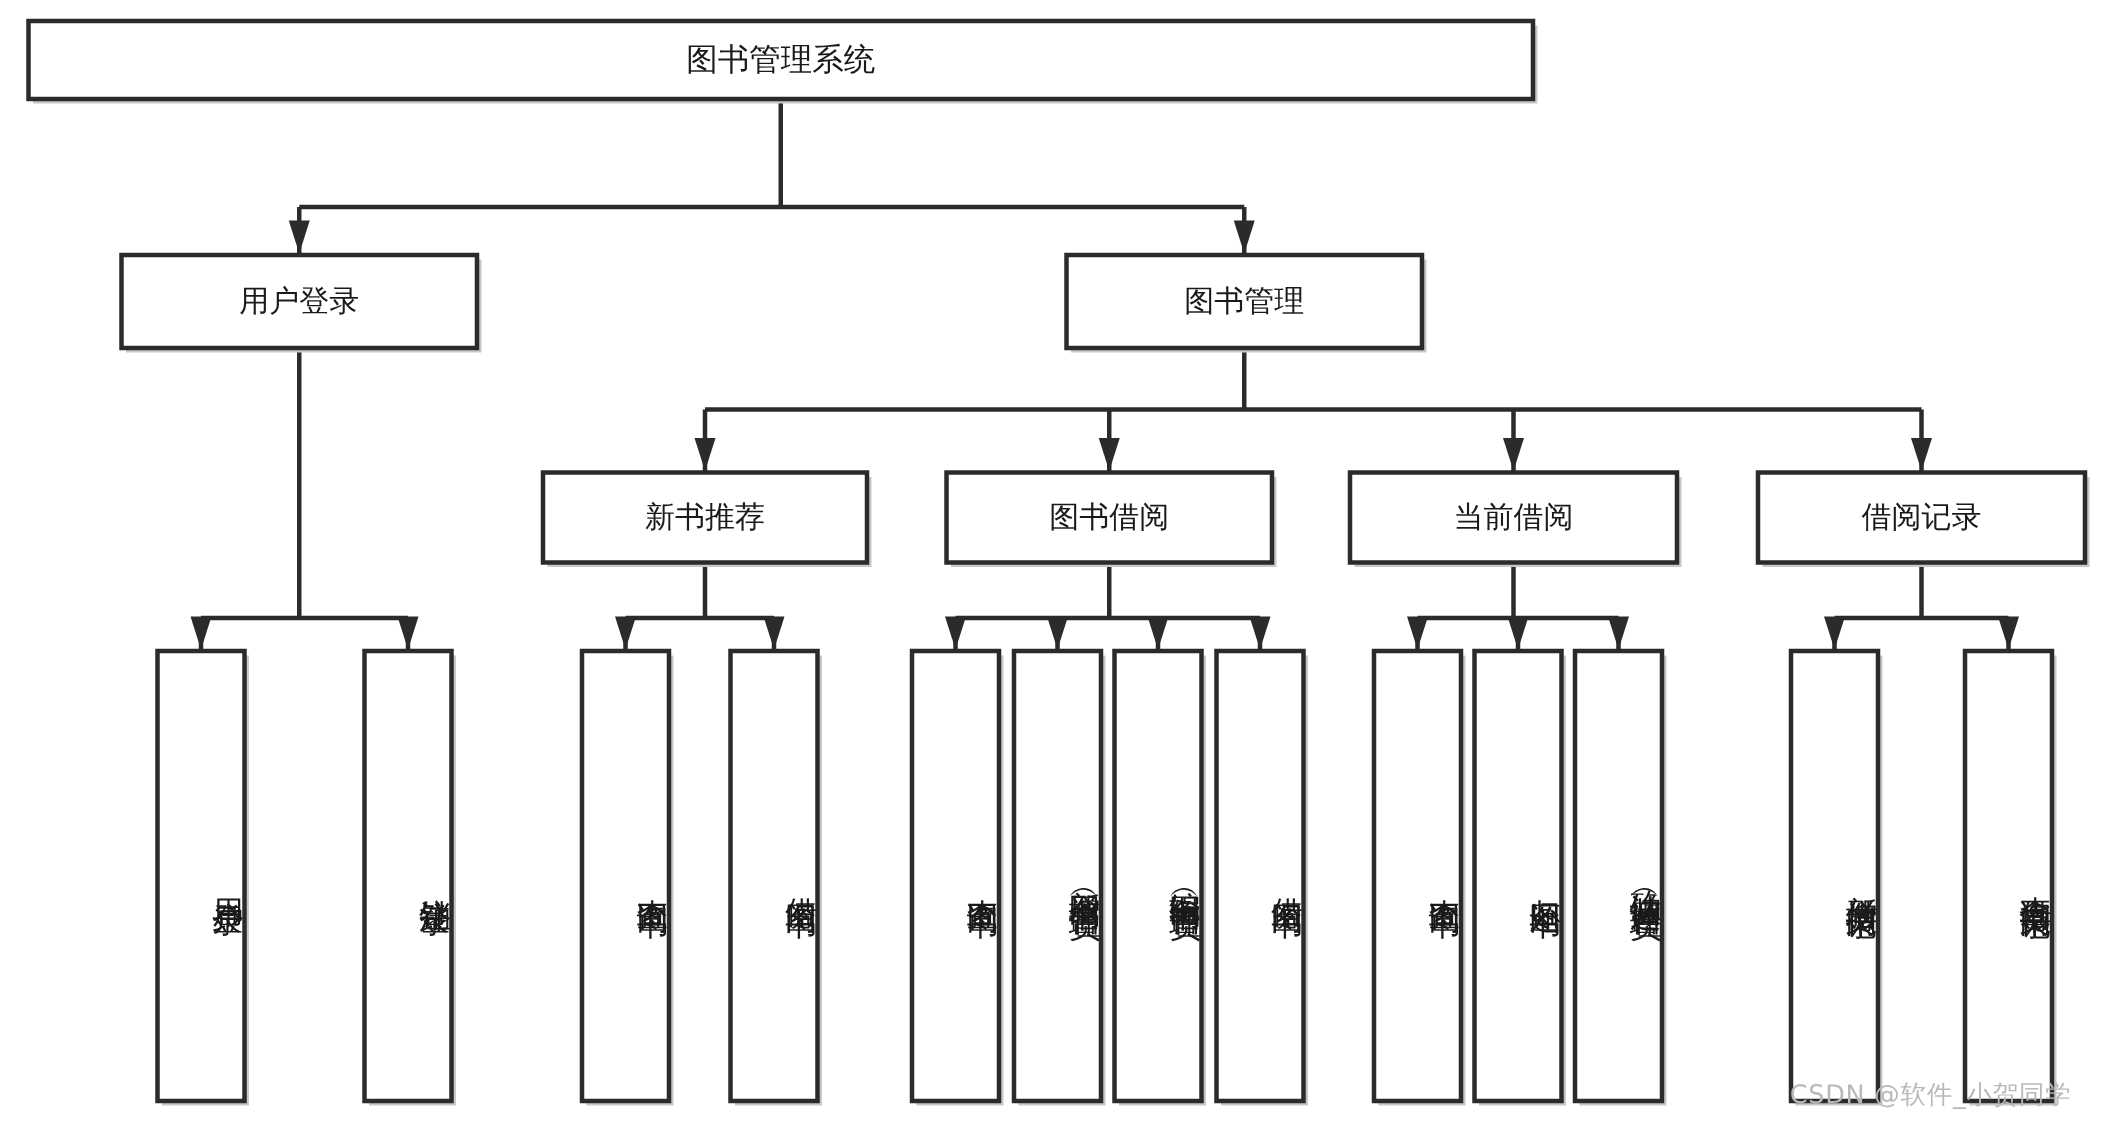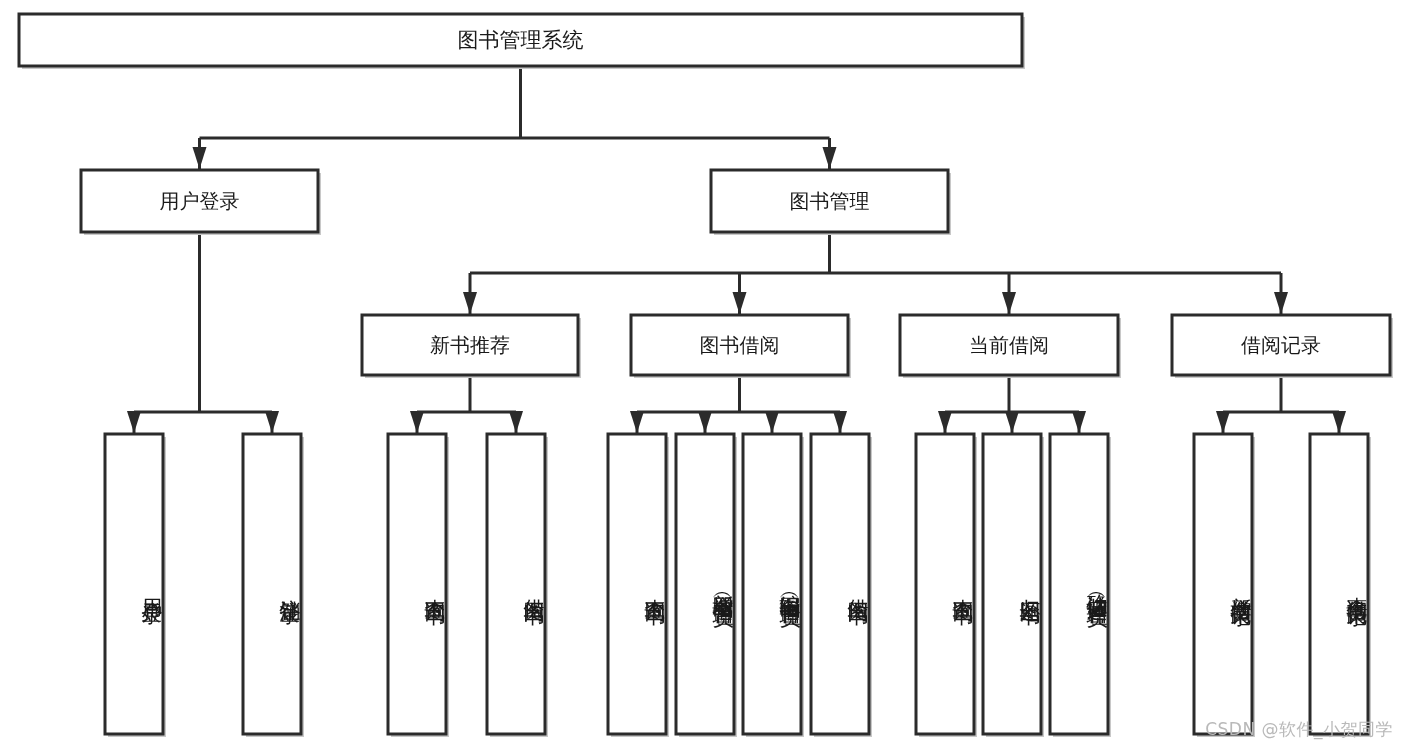--- a/index.html
+++ b/index.html
@@ -67,21 +67,21 @@
     font-size: 21px;
     line-height: 1.06;
     letter-spacing: 2px;
     color: #1a1a1a;
     white-space: nowrap;
     pointer-events: none;
     user-select: none;
   }
   .watermark {
     position: absolute;
-    right: 12px;
+    right: 24px;
     bottom: 6px;
     font-family: "DejaVu Sans", "Liberation Sans", sans-serif;
     font-size: 17px;
     color: #b9b9b9;
     letter-spacing: 0.5px;
     white-space: nowrap;
     user-select: none;
   }
 </style>
 </head>

